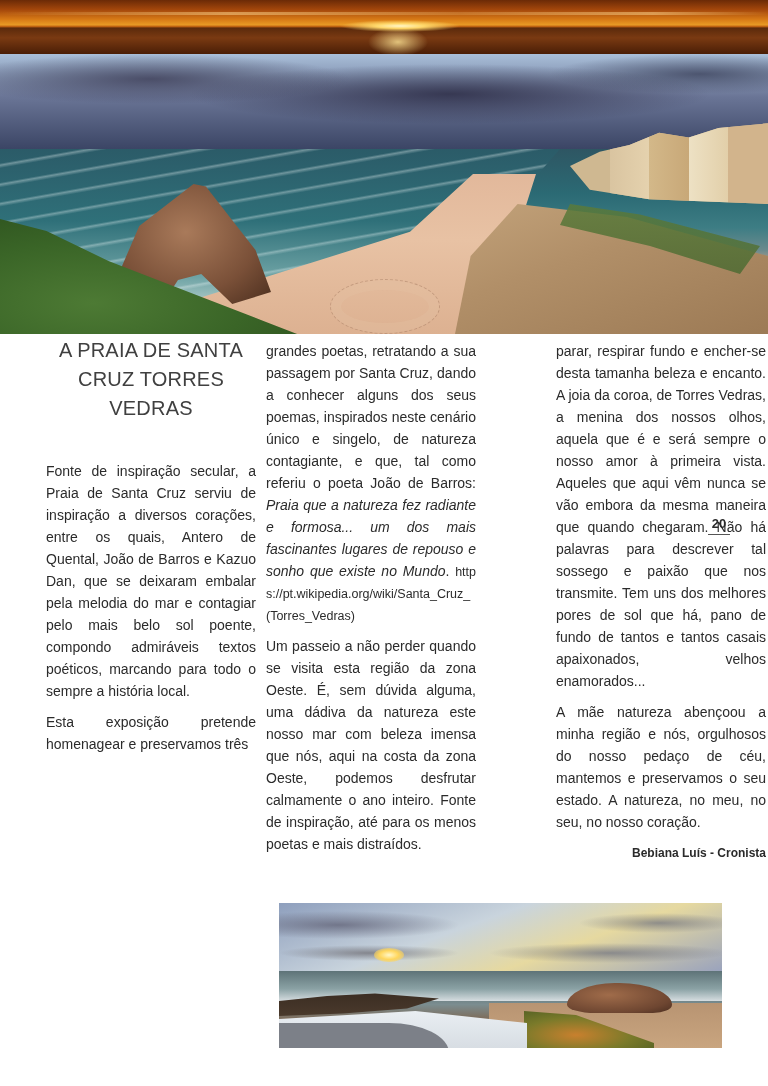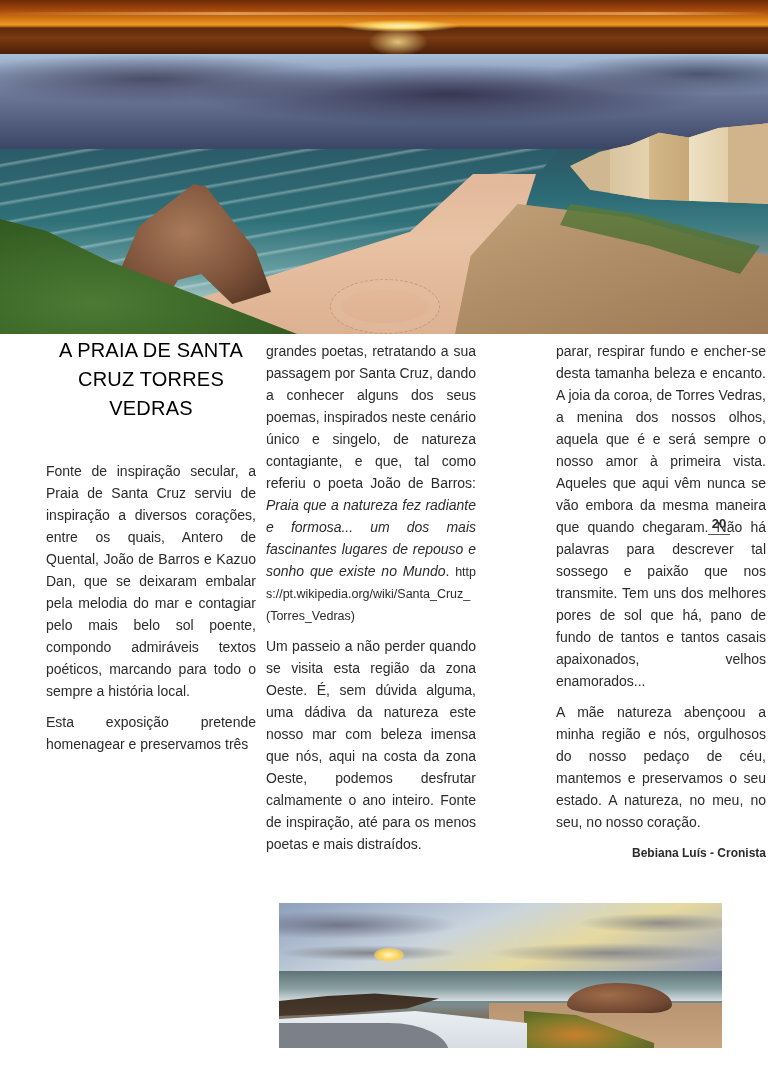--- a/index.html
+++ b/index.html
@@ -80,21 +80,21 @@
     }
 
     
     .col { position: absolute; font-size: 14px; line-height: 22px; color: #2b2b2b; }
     .col p { text-align: justify; margin-bottom: 9px; }
     .col1 { left: 46px; top: 336px; width: 210px; }
     .col2 { left: 266px; top: 340px; width: 210px; }
     .col3 { left: 512px; top: 340px; width: 210px; margin-left: 44px; }
 
     .title {
-      font-size: 20px; line-height: 29px; color: #000000; text-align: center;
+      font-size: 20px; line-height: 29px; color: #404040; text-align: center;
       font-weight: normal; margin: 0 0 37px 0; letter-spacing: 0.2px;
     }
     .bold-name { font-weight: bold; }
     .italic { font-style: italic; }
     .url { font-size: 12.5px; line-height: 20px; word-break: break-all; }
     .signature { text-align: right; font-weight: bold; margin-top: 2px; font-size: 12px; }
 
     
     .page-num {
       position: absolute; left: 708px; top: 516px; width: 22px; text-align: center;

